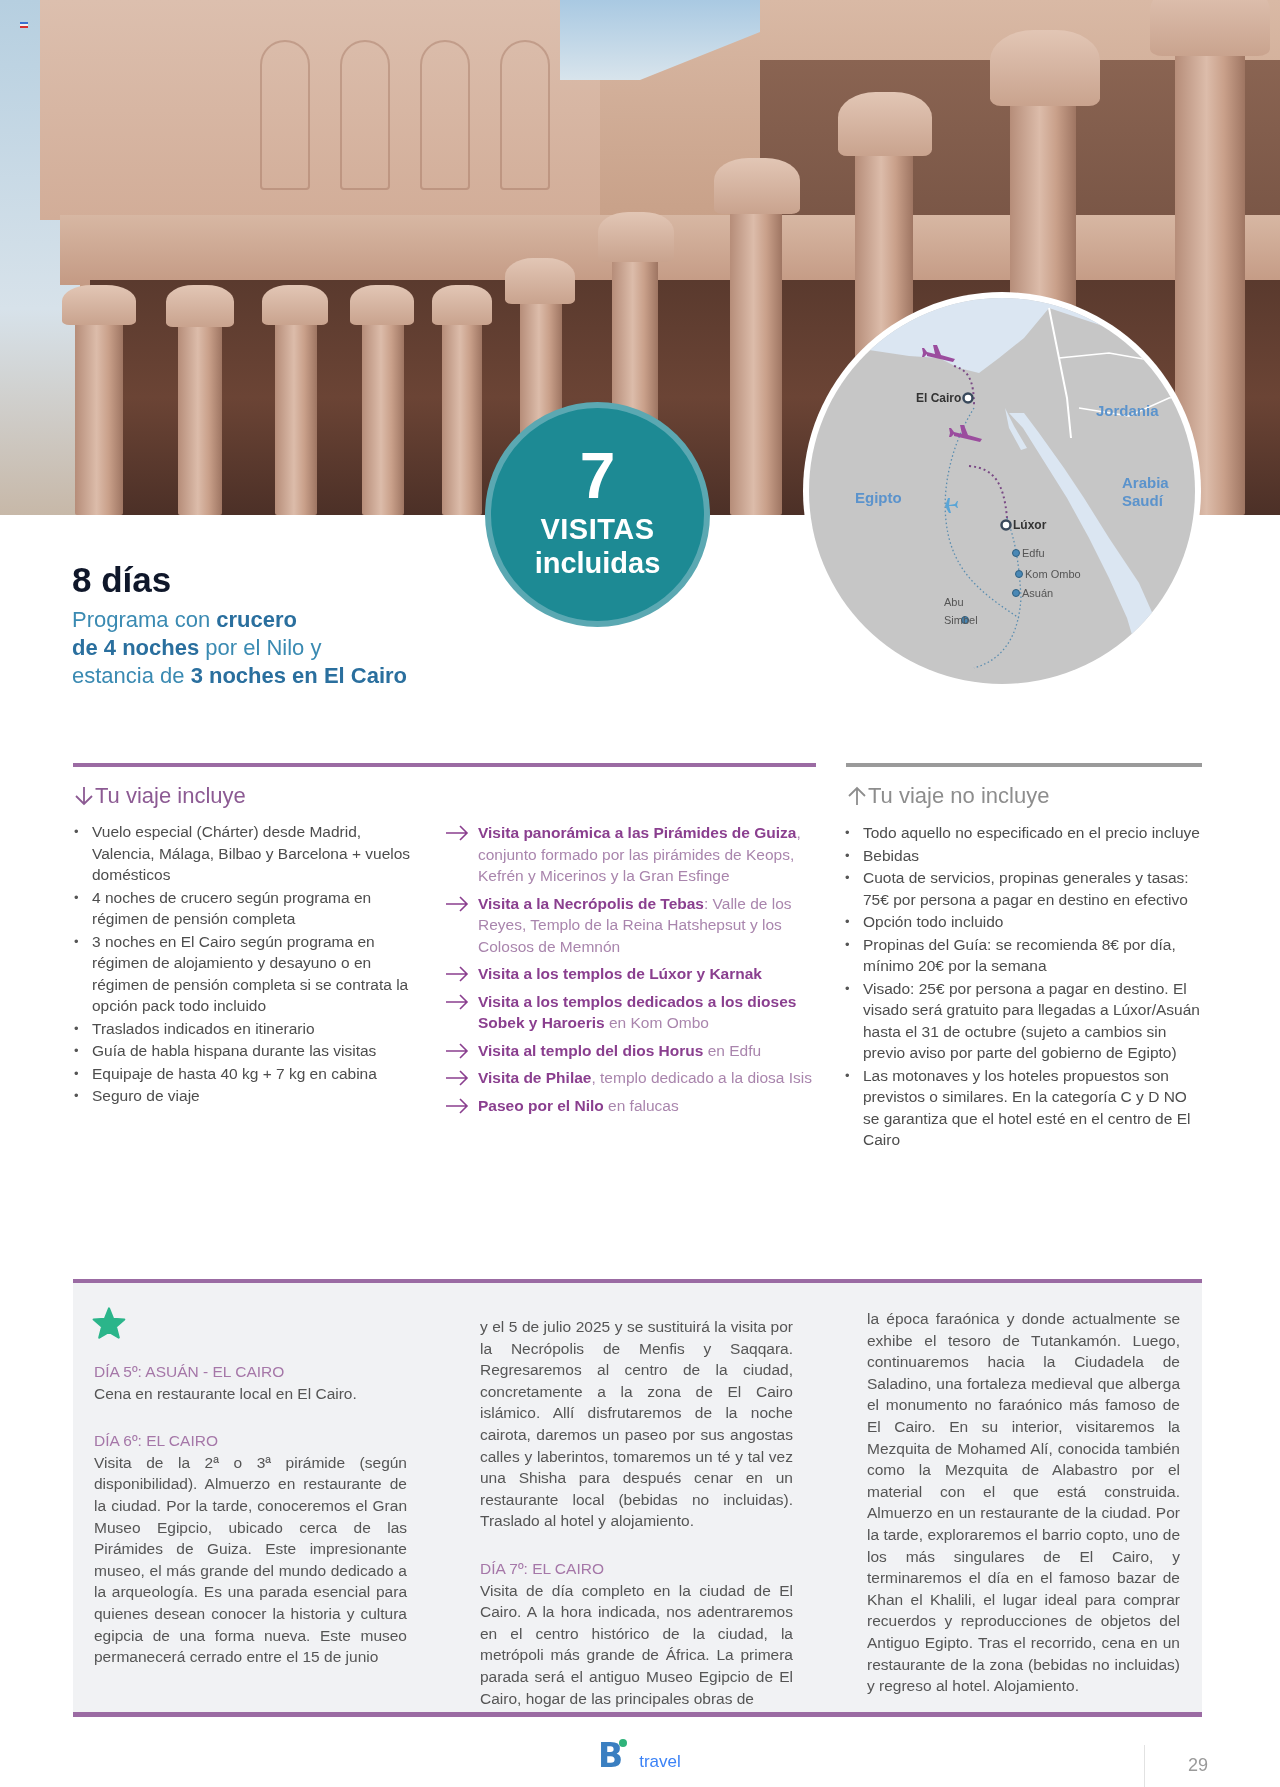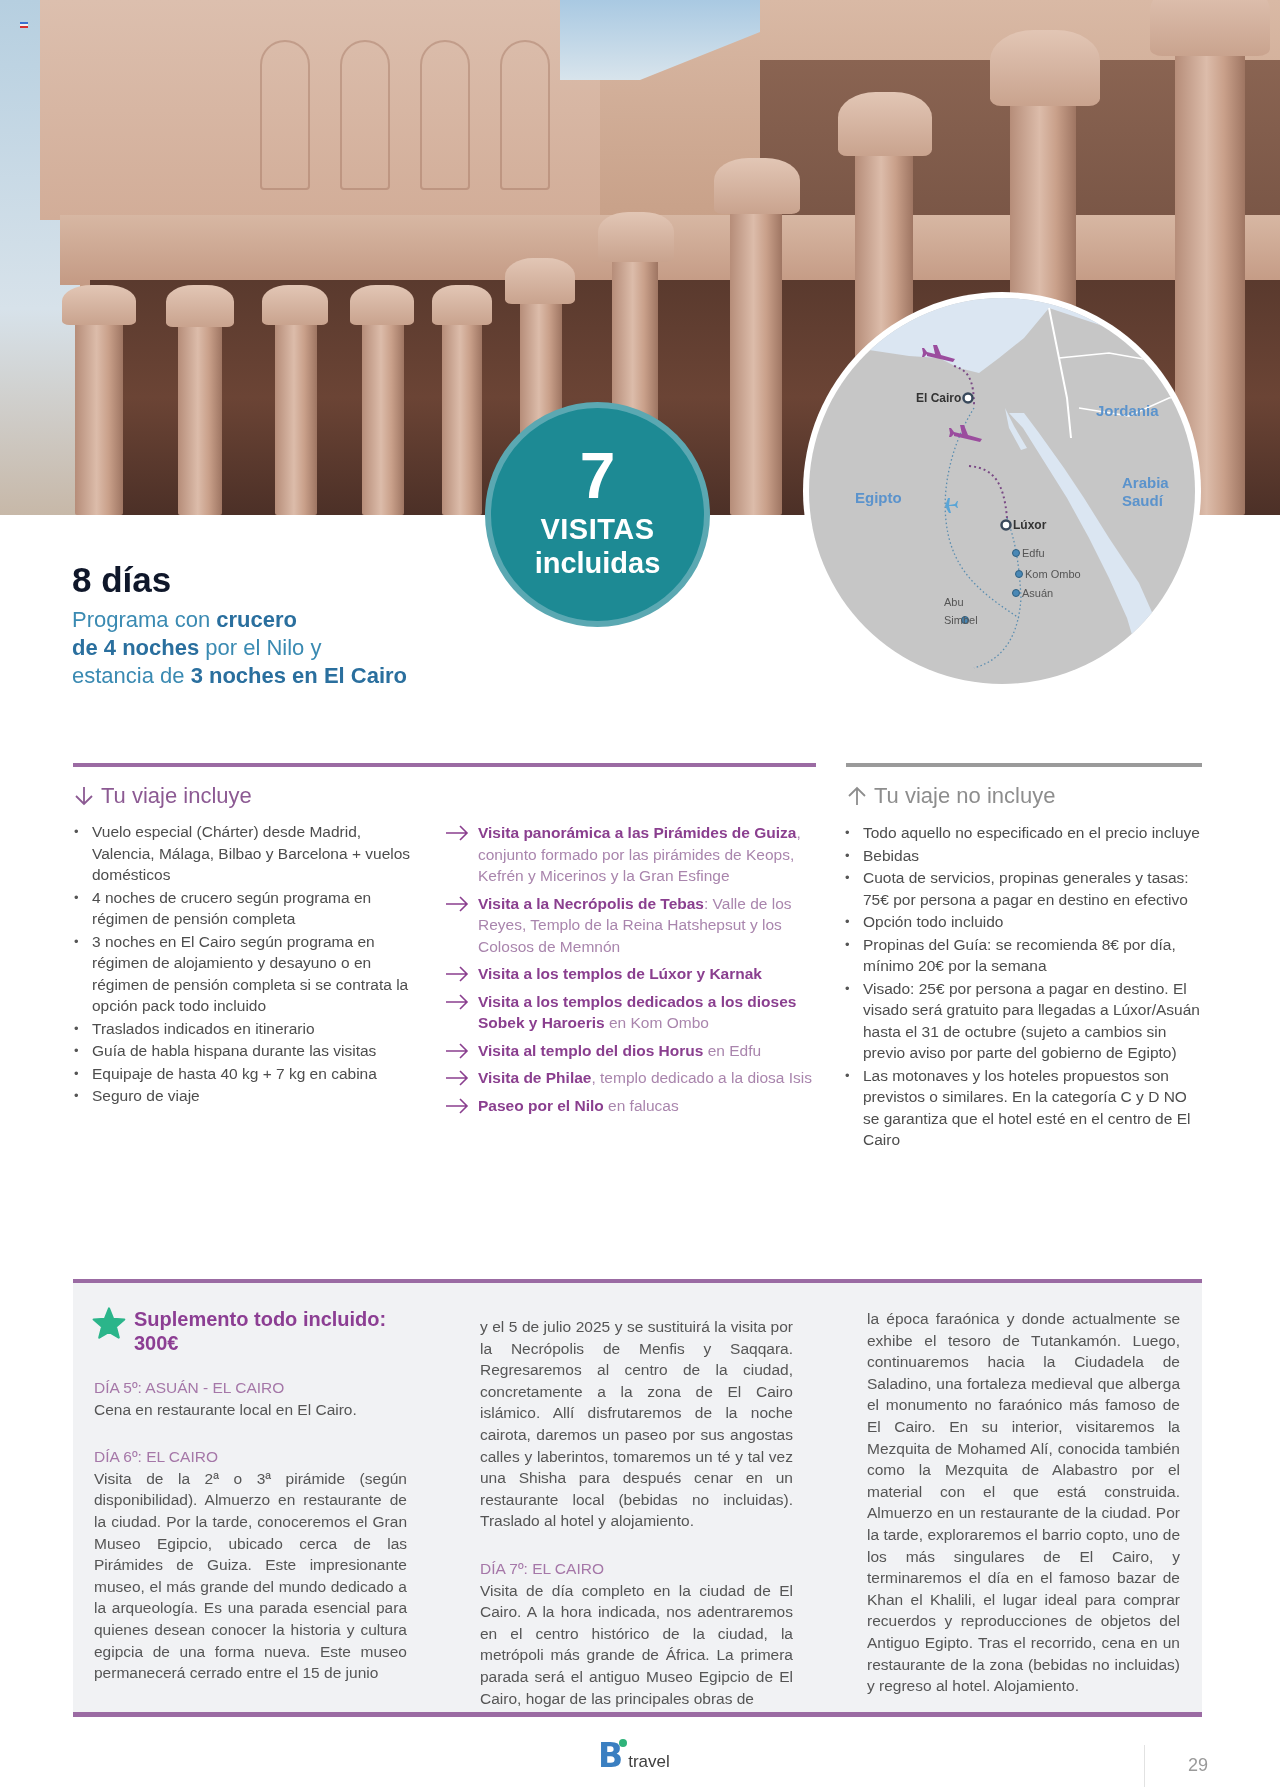--- a/index.html
+++ b/index.html
@@ -47,21 +47,21 @@
     .map svg { position: absolute; left: 6px; top: 6px; }
 
     
     .title-days { position: absolute; left: 72px; top: 560px; font-size: 35px; font-weight: 700; color: #0f172a; }
     .subtitle { position: absolute; left: 72px; top: 606px; width: 400px; font-size: 22px; line-height: 28px; color: #3a8ab2; }
     .subtitle b { color: #2a6f9e; font-weight: 700; }
 
     
     .rule-purple { position: absolute; left: 73px; top: 763px; width: 743px; height: 4px; background: #9b6ba3; }
     .rule-gray { position: absolute; left: 846px; top: 763px; width: 356px; height: 4px; background: #9a9a9a; }
-    .sec-head { position: absolute; font-size: 22px; display: flex; align-items: center; gap: 6px; }
+    .sec-head { position: absolute; font-size: 22px; display: flex; align-items: center; }
     .sec-head.inc { left: 73px; top: 783px; color: #8c5a93; }
     .sec-head.noinc { left: 846px; top: 783px; color: #8d8d8d; }
     .sec-head svg { display: block; }
 
     ul.bul { position: absolute; list-style: none; font-size: 15.5px; line-height: 21.5px; color: #4d4d4d; }
     ul.bul li { position: relative; padding-left: 18px; margin-bottom: 1px; }
     ul.bul li::before { content: "•"; position: absolute; left: 0; top: 0; font-size: 13px; color: #555; }
     ul.bul.inc { left: 74px; top: 821px; width: 350px; }
     ul.bul.noinc { left: 845px; top: 822px; width: 360px; }
 
@@ -81,21 +81,21 @@
     .supp-title { display: flex; align-items: flex-start; gap: 8px; margin-left: -2px; }
     .supp-title .txt { font-size: 20px; line-height: 24px; font-weight: 700; color: #8c3e93; text-align: left; }
     .day-head { color: #a577a8; font-size: 15.5px; text-transform: none; margin-top: 26px; text-align: left; }
     .day-head.first { margin-top: 22px; }
     .p { margin-top: 0; }
 
     
     .logo { position: absolute; left: 598px; top: 1741px; display: flex; align-items: flex-end; }
     .logo .B { font-size: 33px; font-weight: 700; color: #3a7fc1; line-height: 30px; font-family: "DejaVu Sans", sans-serif; }
     .logo .dot { position: absolute; left: 21px; top: -2px; width: 8px; height: 8px; border-radius: 50%; background: #2fb37a; }
-    .logo .t { font-size: 17px; color: #404040; margin-left: 5px; line-height: 18px; }
+    .logo .t { font-size: 17px; color: #3b82f6; margin-left: 16px; line-height: 18px; }
     .page-sep { position: absolute; left: 1144px; top: 1745px; width: 1px; height: 42px; background: #e2e2e2; }
     .page-num { position: absolute; left: 1188px; top: 1755px; font-size: 18px; color: #9a9a9a; }
   </style>
 </head>
 <body>
 
 <div class="hero">
   <div class="sky"></div>
   <div class="pylon">
     <div class="relief" style="left:220px"></div>
@@ -263,21 +263,20 @@
   <li>Visado: 25€ por persona a pagar en destino. El visado será gratuito para llegadas a Lúxor/Asuán hasta el 31 de octubre (sujeto a cambios sin previo aviso por parte del gobierno de Egipto)</li>
   <li>Las motonaves y los hoteles propuestos son previstos o similares. En la categoría C y D NO se garantiza que el hotel esté en el centro de El Cairo</li>
 </ul>
 
 <div class="supp">
   <div class="supp-col c1">
     <div class="supp-title">
       <svg width="34" height="32" viewBox="0 0 24 23">
           <path d="M12 1 L15 8.5 L23 9 L17 14.2 L19 22 L12 17.8 L5 22 L7 14.2 L1 9 L9 8.5 Z" fill="#2bb58a" stroke="#2bb58a" stroke-width="1.5" stroke-linejoin="round"></path>
         </svg>
-      <div class="txt"><span>Suplemento todo incluido:</span><br><span>300€</span></div>
     </div>
     <div class="day-head first">DÍA 5º: ASUÁN - EL CAIRO</div>
     <div class="p">Cena en restaurante local en El Cairo.</div>
     <div class="day-head">DÍA 6º: EL CAIRO</div>
     <div class="p">Visita de la 2ª o 3ª pirámide (según disponibilidad). Almuerzo en restaurante de la ciudad. Por la tarde, conoceremos el Gran Museo Egipcio, ubicado cerca de las Pirámides de Guiza. Este impresionante museo, el más grande del mundo dedicado a la arqueología. Es una parada esencial para quienes desean conocer la historia y cultura egipcia de una forma nueva. Este museo permanecerá cerrado entre el 15 de junio</div>
   </div>
   <div class="supp-col c2">
     <div class="p">y el 5 de julio 2025 y se sustituirá la visita por la Necrópolis de Menfis y Saqqara. Regresaremos al centro de la ciudad, concretamente a la zona de El Cairo islámico. Allí disfrutaremos de la noche cairota, daremos un paseo por sus angostas calles y laberintos, tomaremos un té y tal vez una Shisha para después cenar en un restaurante local (bebidas no incluidas). Traslado al hotel y alojamiento.</div>
     <div class="day-head">DÍA 7º: EL CAIRO</div>
     <div class="p">Visita de día completo en la ciudad de El Cairo. A la hora indicada, nos adentraremos en el centro histórico de la ciudad, la metrópoli más grande de África. La primera parada será el antiguo Museo Egipcio de El Cairo, hogar de las principales obras de</div>

